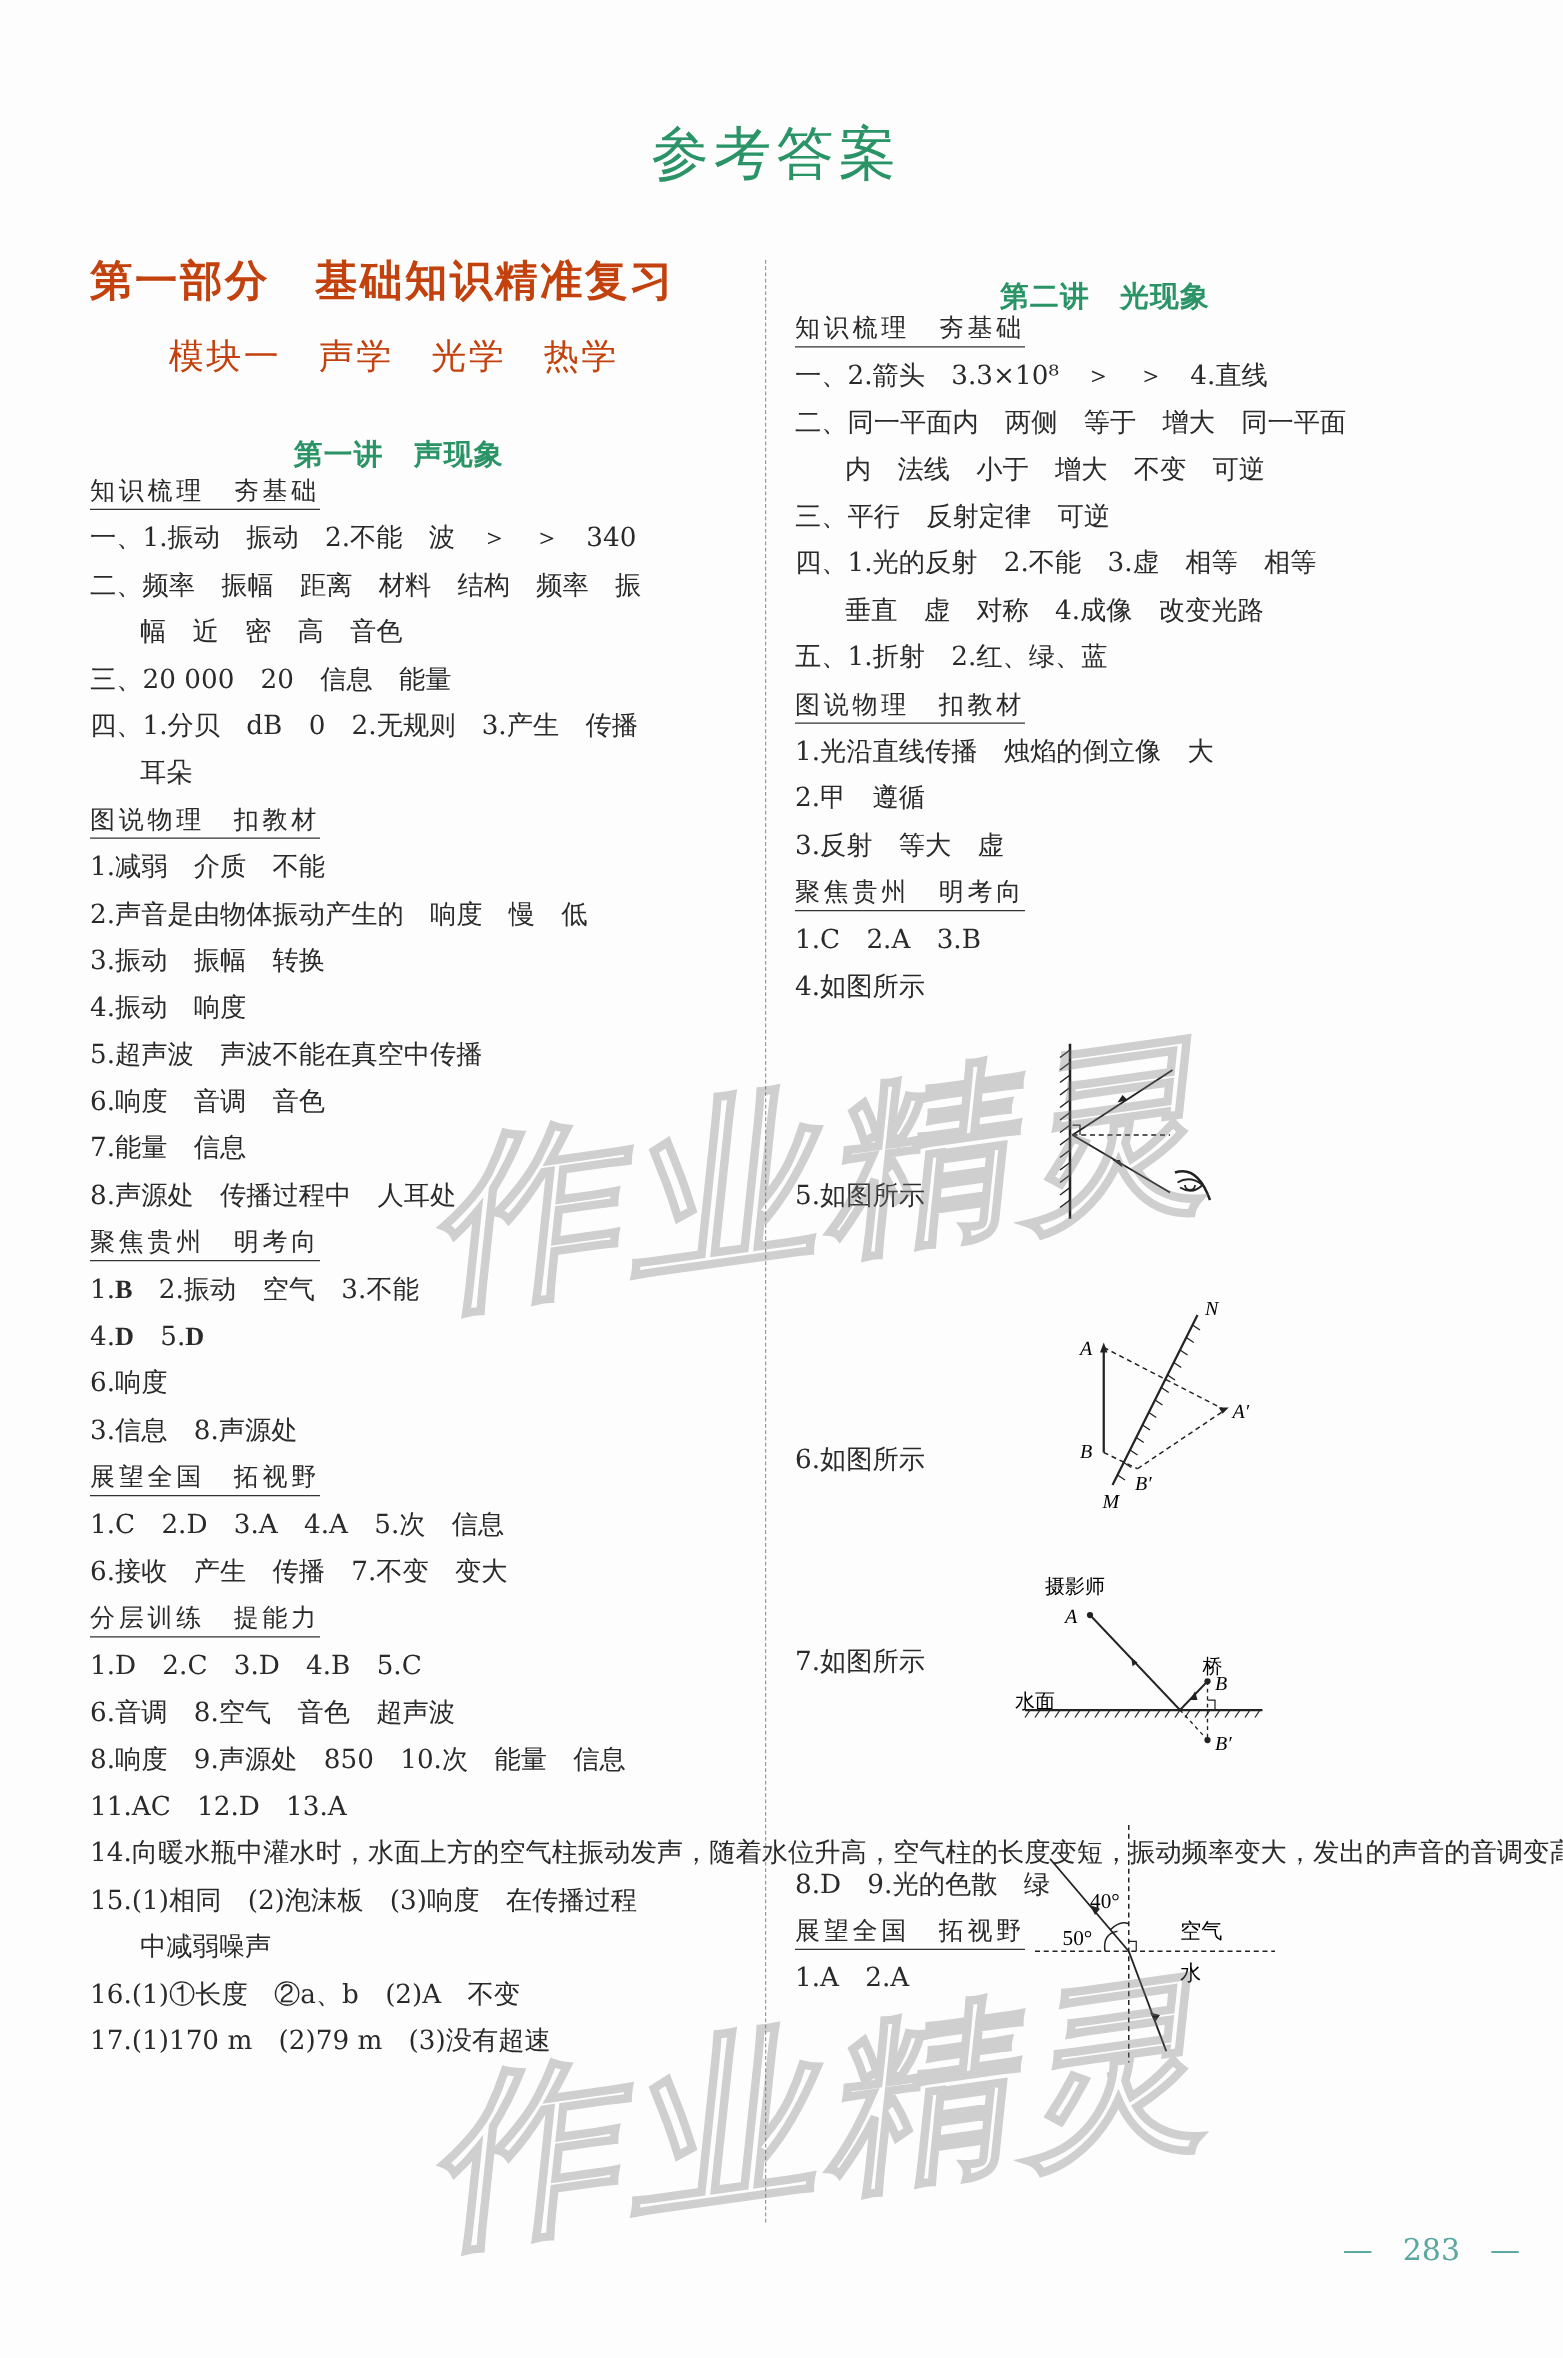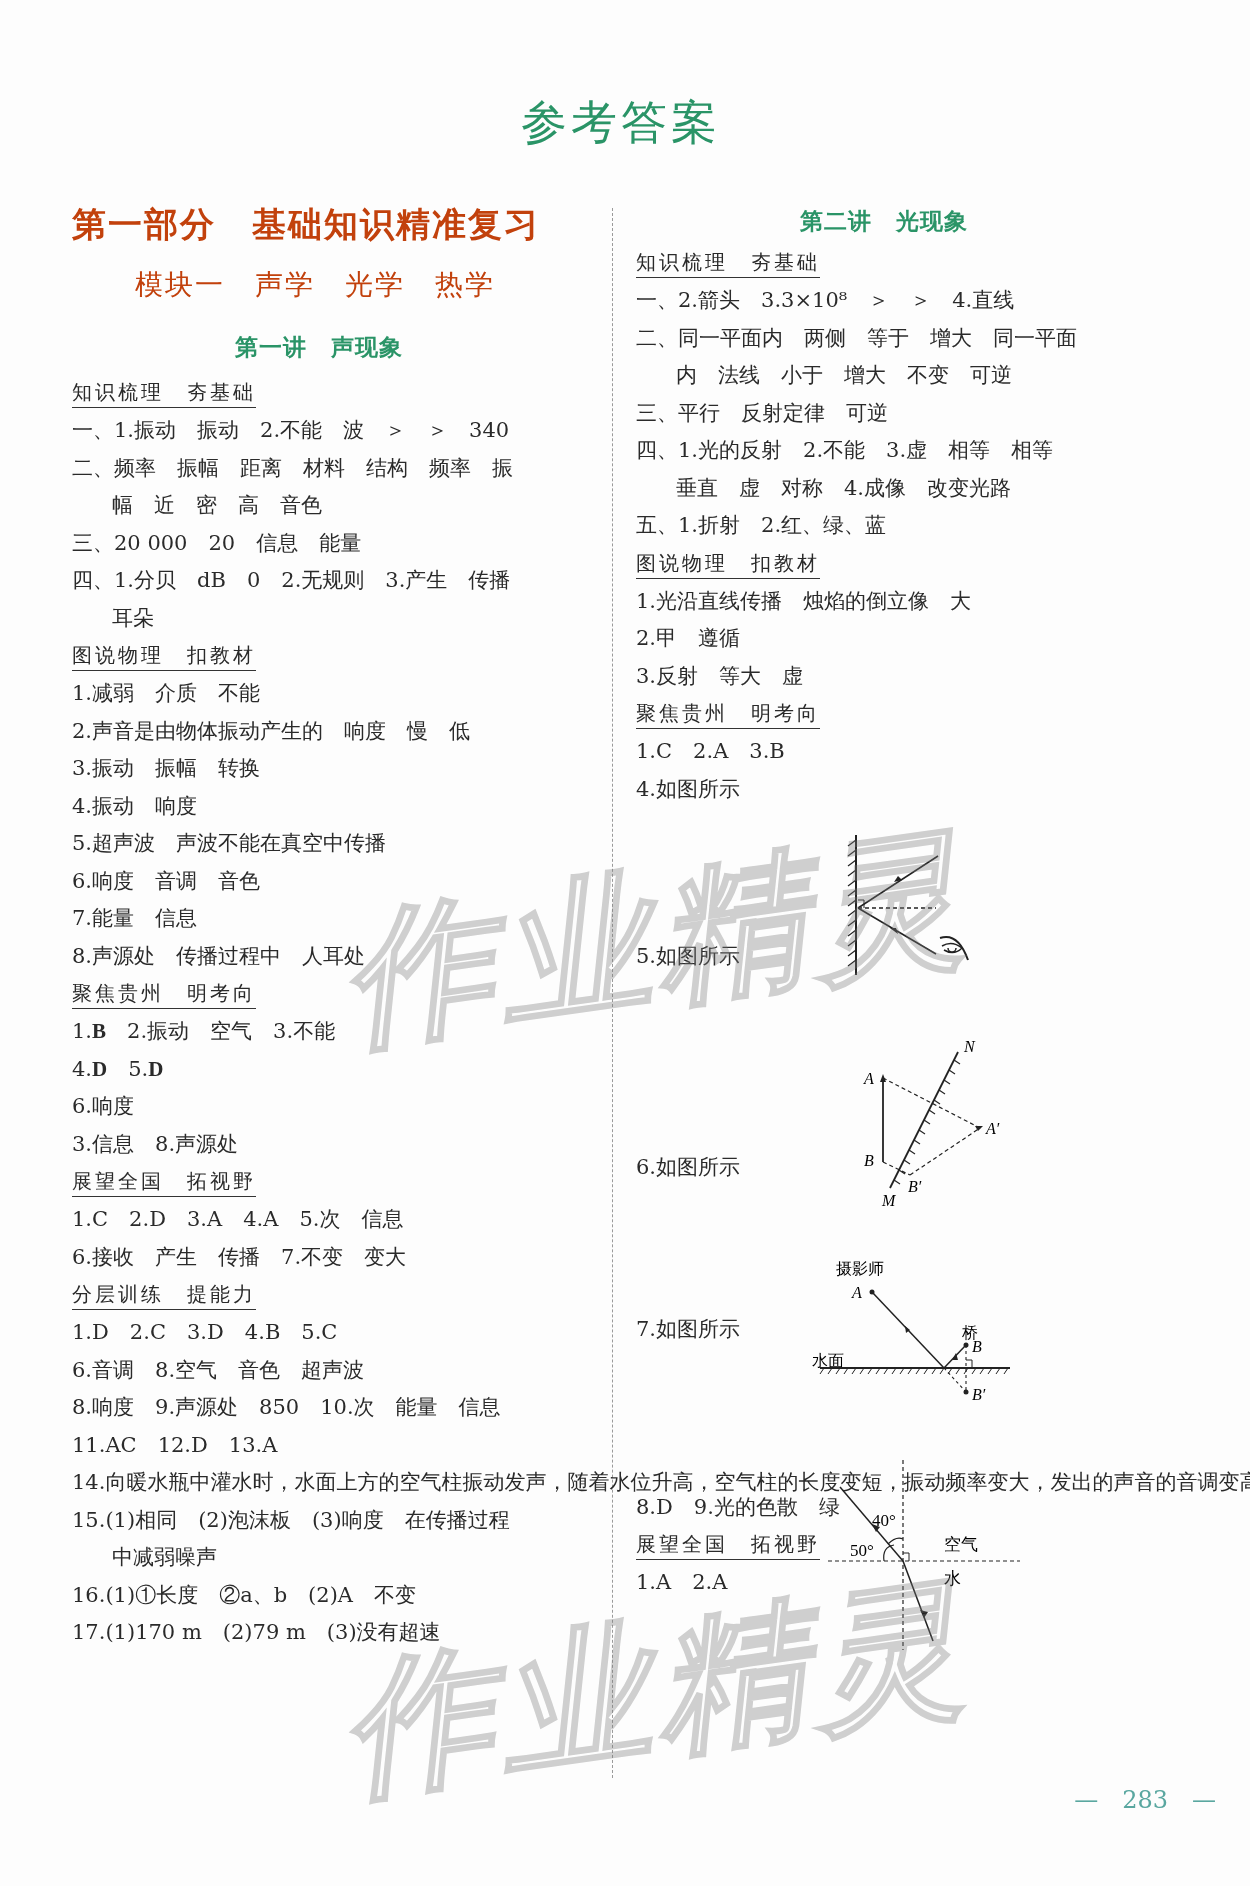--- a/index.html
+++ b/index.html
@@ -3,21 +3,21 @@
 <meta charset="utf-8">
 <style>
   html, body { margin:0; padding:0; }
   body { width:1250px; height:1886px; background:#fdfdfd; position:relative; overflow:hidden;
          font-family:"DejaVu Serif","Liberation Serif",serif; color:#2a2a2a; }
   .title { position:absolute; top:92px; left:13px; width:1216px; text-align:center; font-family:"DejaVu Sans","Liberation Sans",sans-serif;
            font-size:46px; color:#2a9467; letter-spacing:4px; }
   .part-title { position:absolute; top:202px; left:72px; font-family:"DejaVu Sans","Liberation Sans",sans-serif;
            font-weight:bold; font-size:34px; color:#c2410c; letter-spacing:2px; white-space:pre; }
   .module-title { position:absolute; top:266px; left:135px; font-size:28px; color:#c2410c; font-weight:normal; letter-spacing:2px; white-space:pre; }
-  .lecture-title { position:absolute; font-size:23px; color:#2a9467; font-weight:bold; white-space:pre; letter-spacing:1px; }
+  .lecture-title { position:absolute; font-size:23px; color:#2a9467; font-weight:bold; white-space:pre; letter-spacing:1px;margin-top:16px; }
   .divider { position:absolute; left:612px; top:208px; height:1570px; border-left:1.5px dashed #9a9a9a; }
   .col { position:absolute; font-size:21px; line-height:37.5px; }
   .col .line { white-space:pre; }
   .col .indent { padding-left:40px; }
   .sec { display:inline-block; font-family:"DejaVu Sans","Liberation Sans",sans-serif; font-size:20px; letter-spacing:3px;
          border-bottom:1.5px solid #333; line-height:30px; margin:2px 0 4px 0; white-space:pre; }
   b { font-family:"Liberation Serif",serif; font-weight:bold; }
   .fig { position:absolute; }
   .page-num { position:absolute; top:1784px; left:0; width:1216px; text-align:right; color:#5aa7a0; font-size:24px; white-space:pre; }
   .wm { position:absolute; font-family:"DejaVu Sans","Liberation Sans",sans-serif; font-size:150px; font-weight:bold; font-style:italic;

